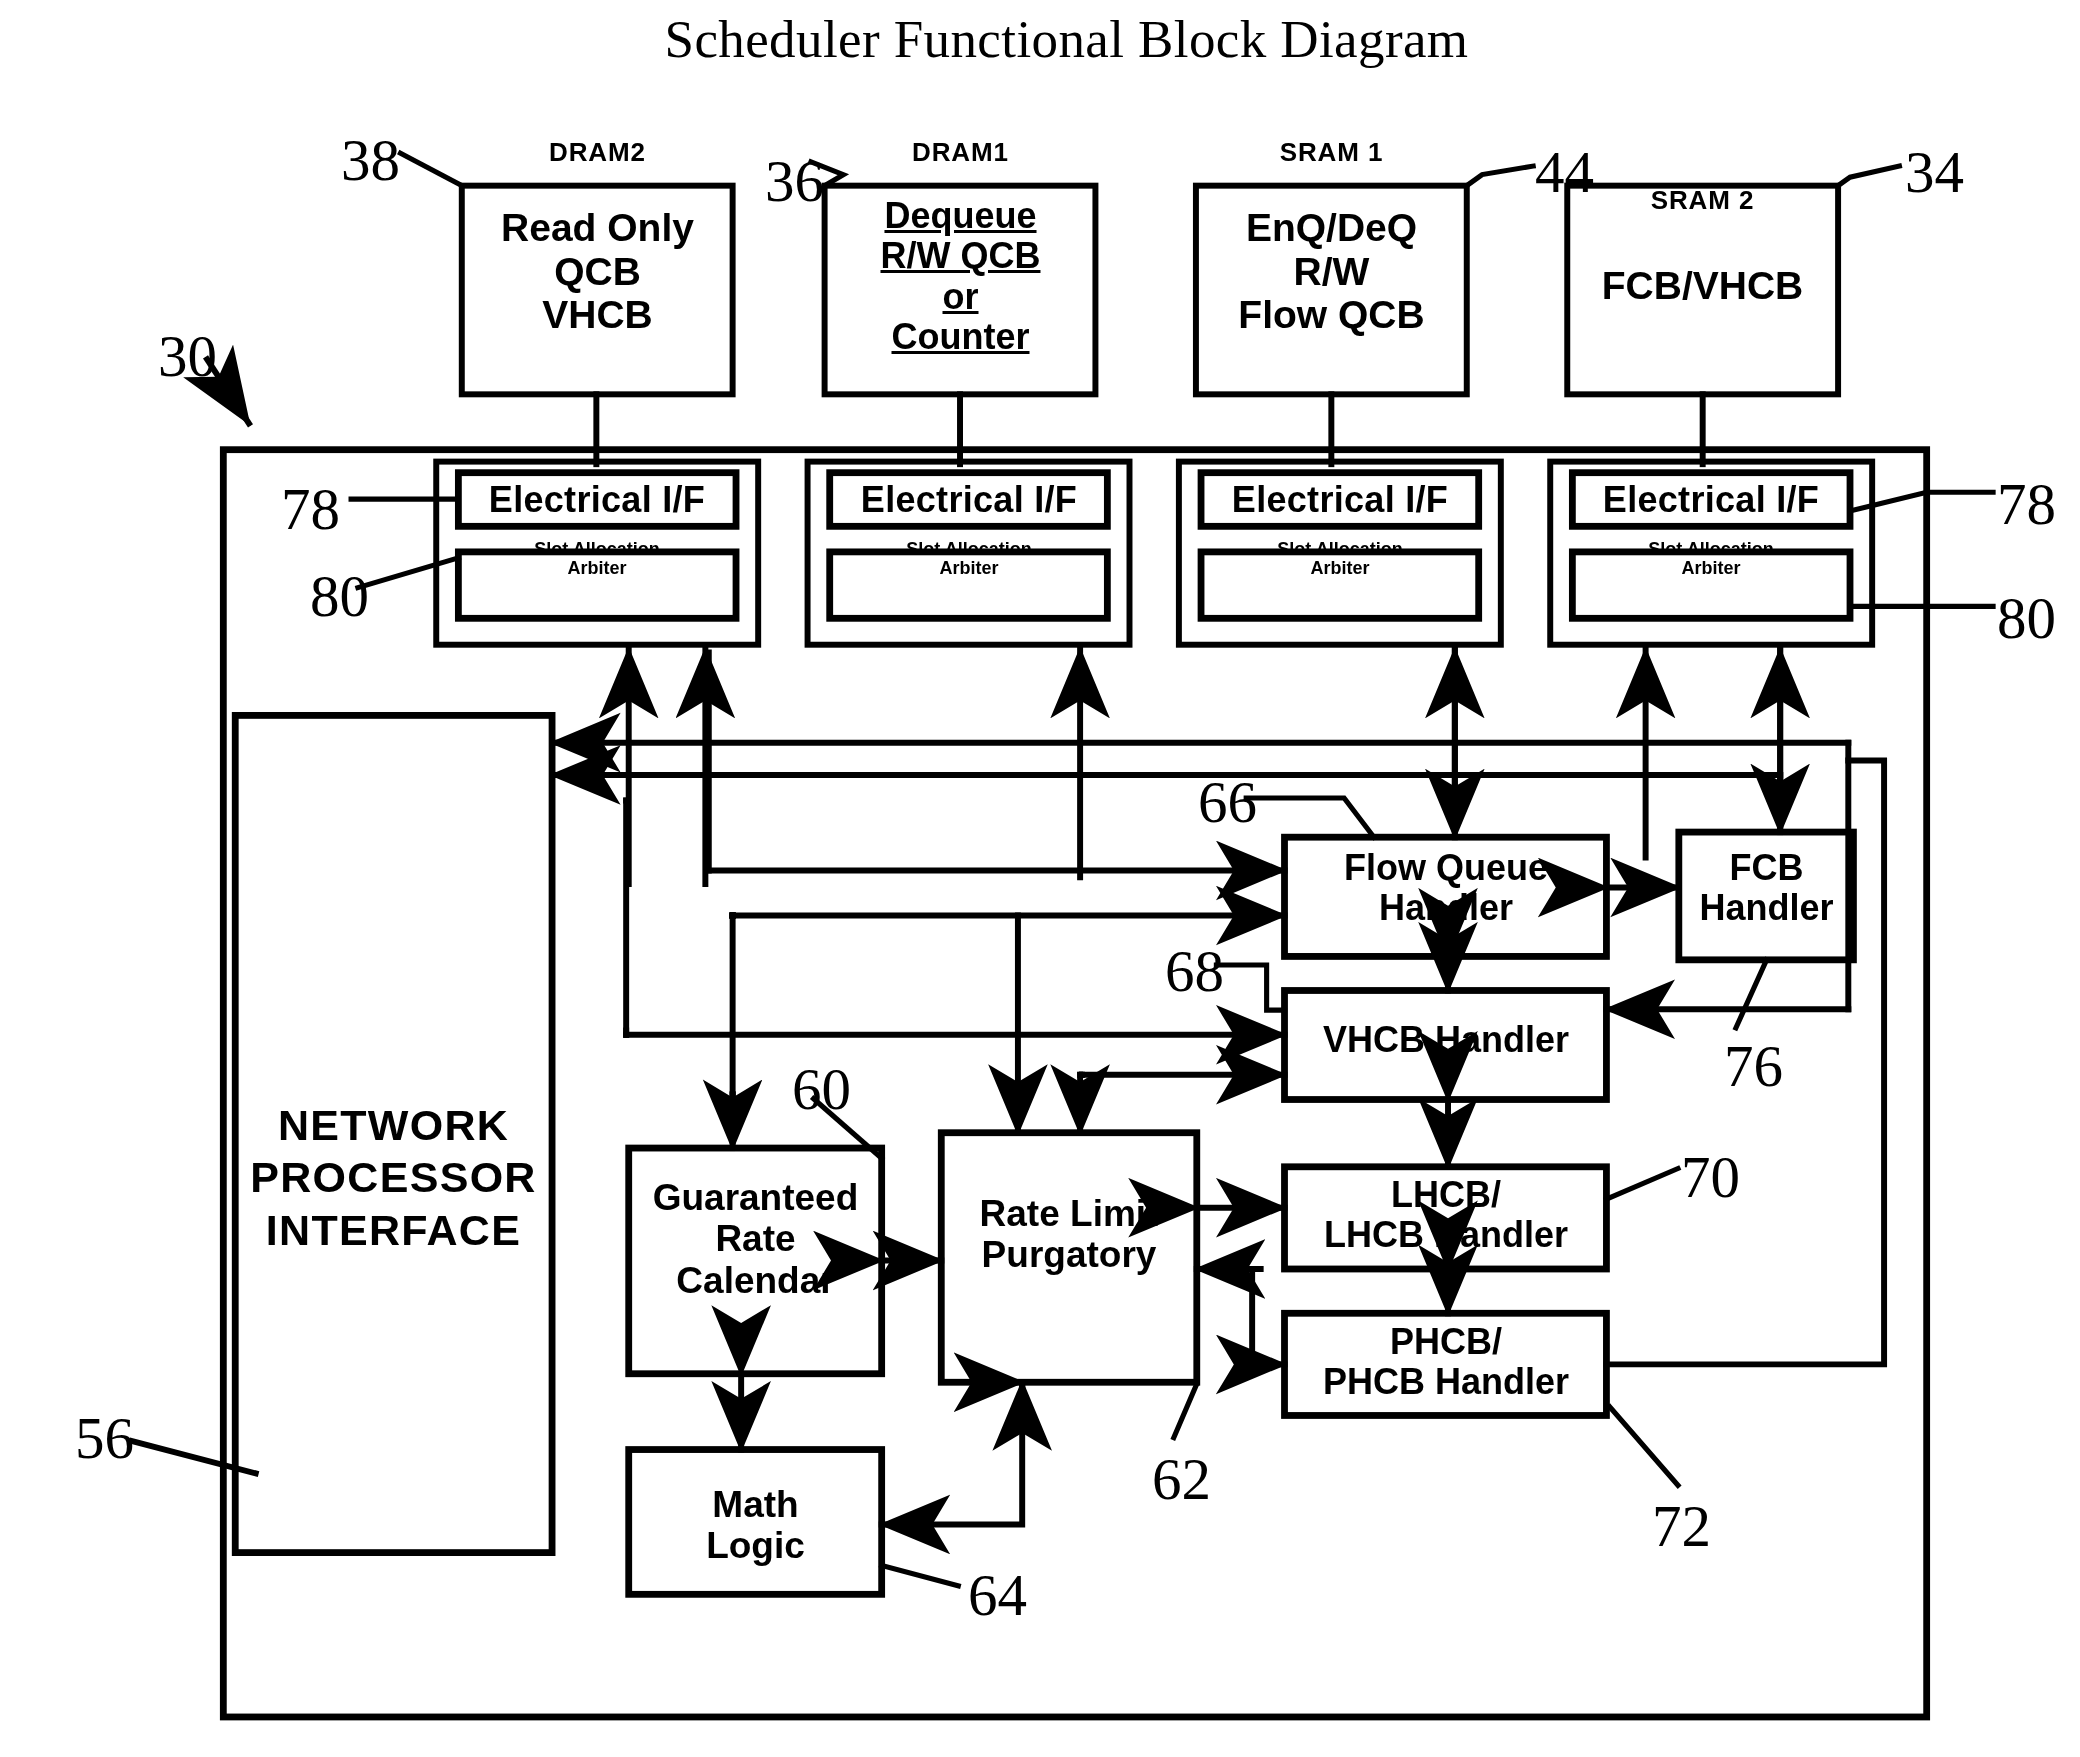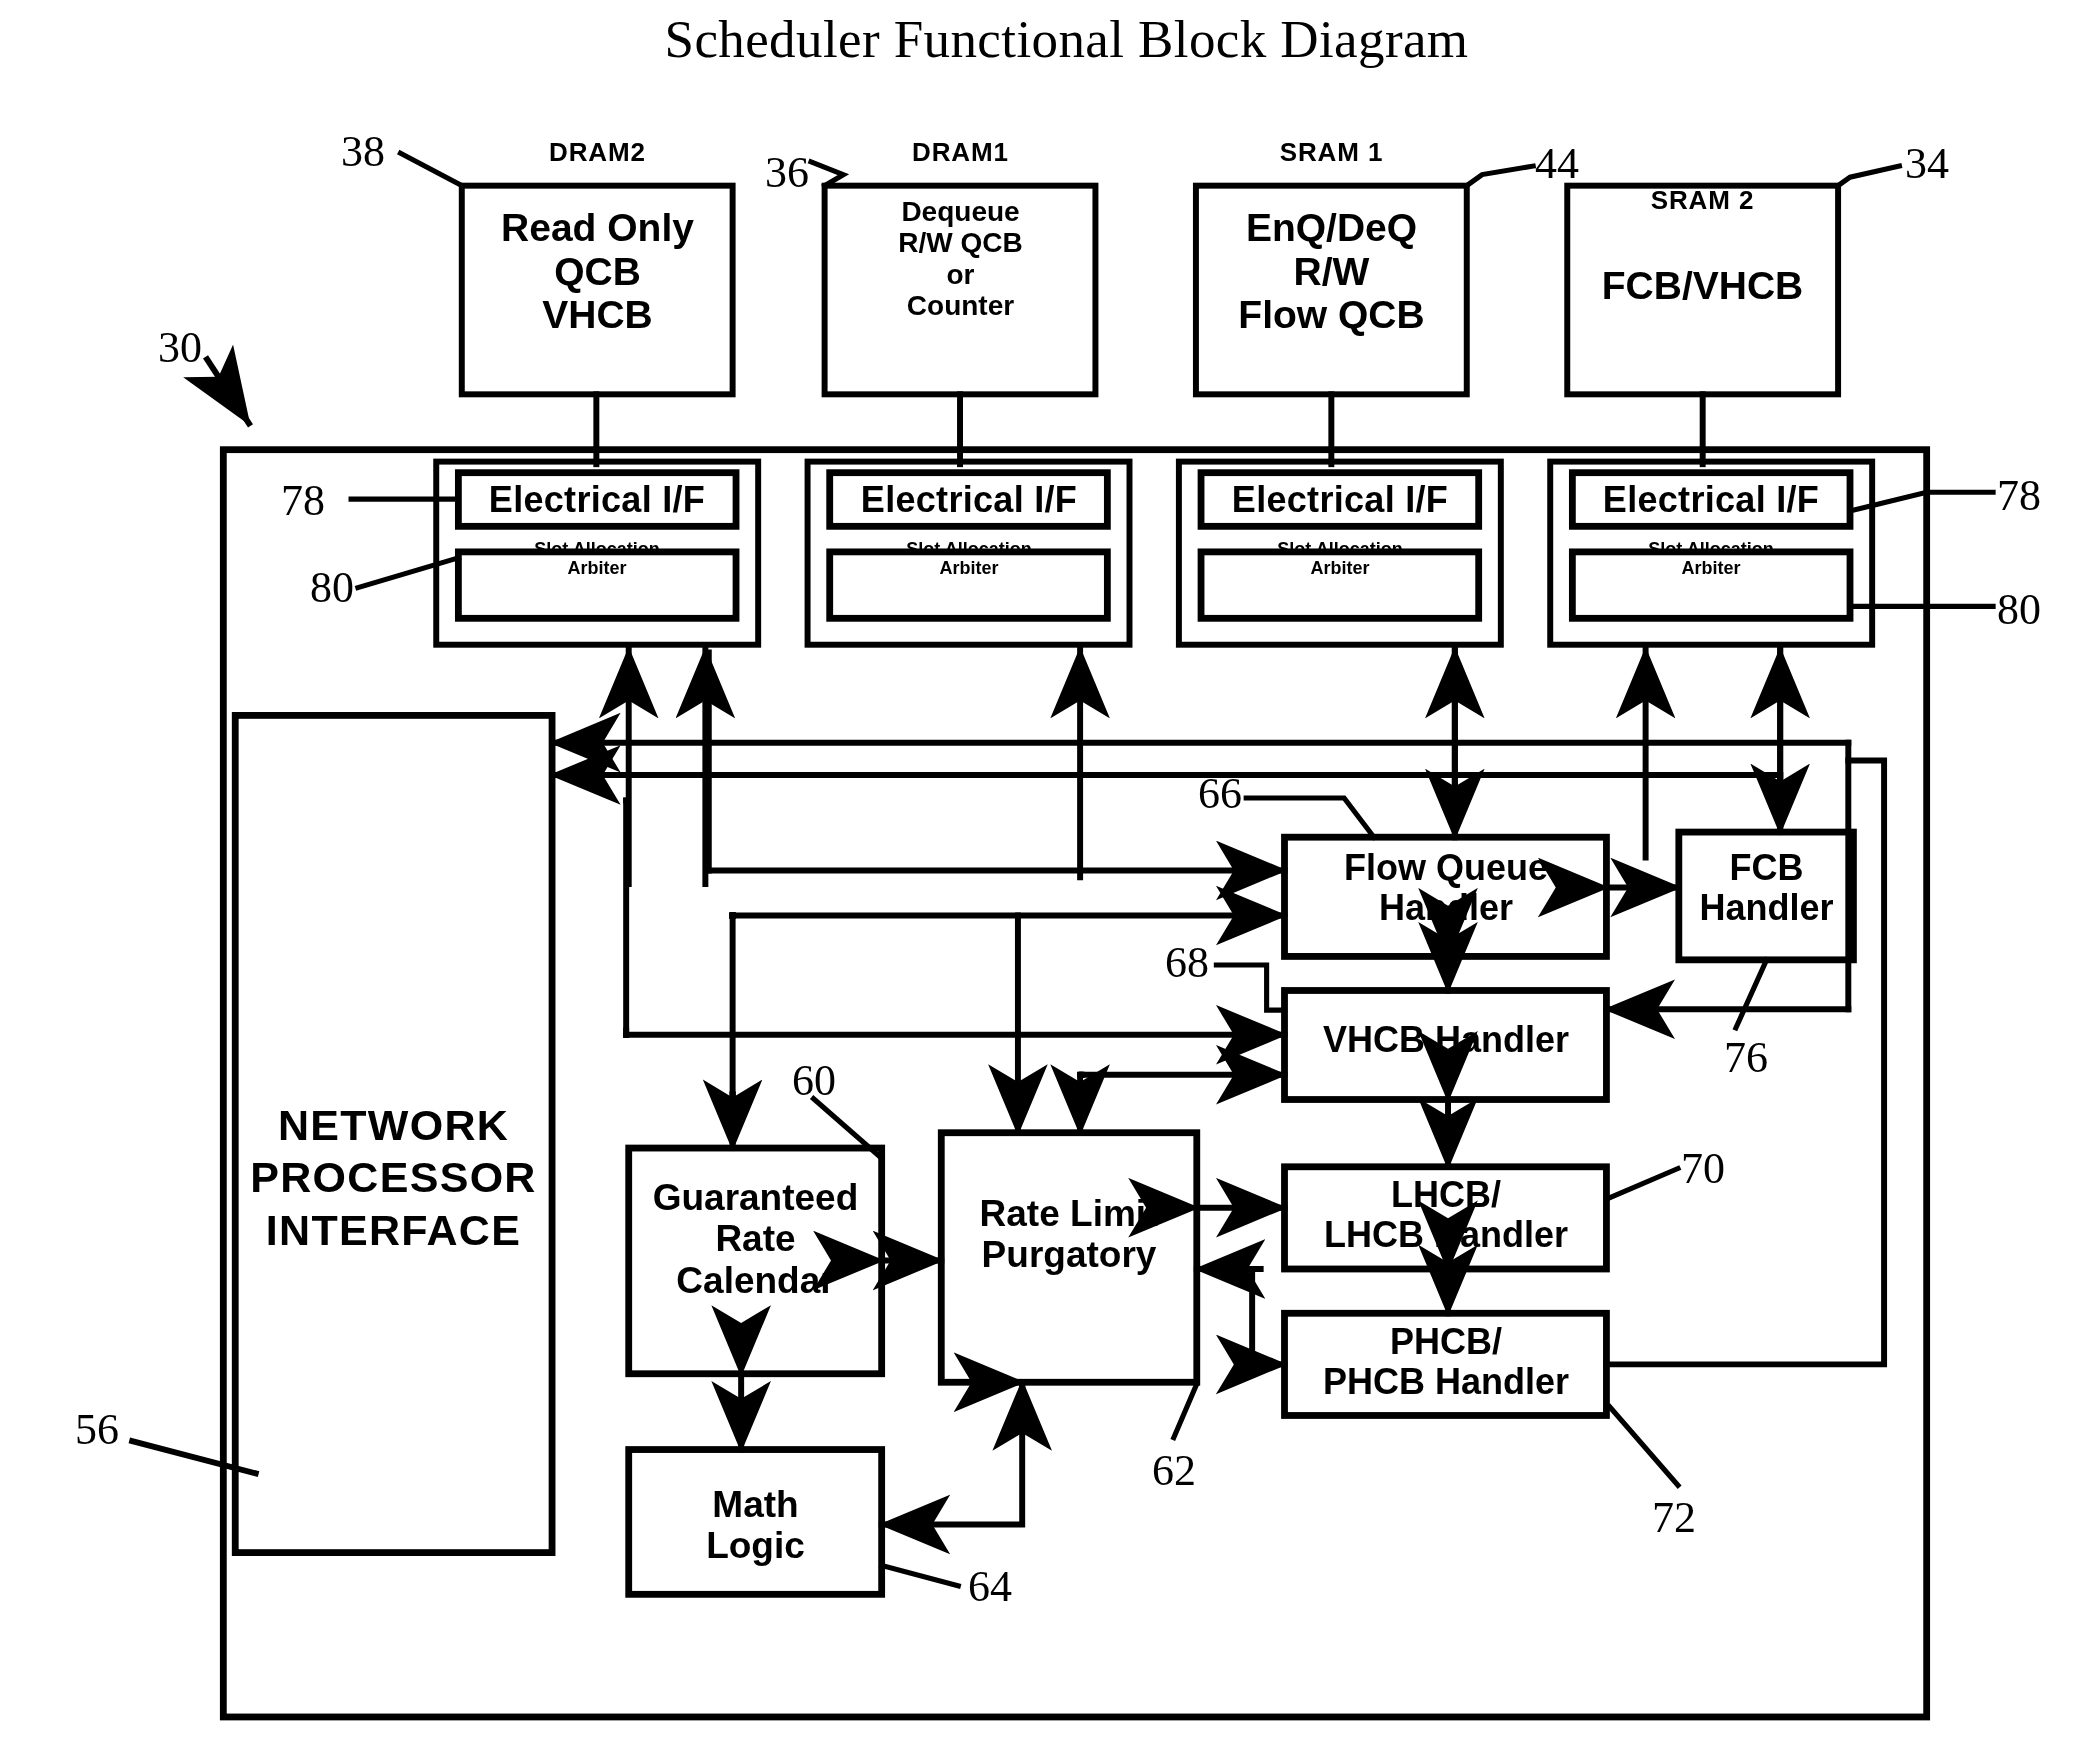--- a/index.html
+++ b/index.html
@@ -12,21 +12,21 @@
   }
   .lbl{position:absolute;text-align:center;line-height:1.12;font-weight:bold;}
   .memlbl{font-size:26px;font-weight:bold;letter-spacing:0.9px;}
   .memtxt{font-size:39px;font-weight:bold;}
   .eif{font-size:36px;font-weight:bold;letter-spacing:0.3px;}
   .saa{font-size:18px;font-weight:bold;line-height:1.05;}
   .hnd{font-size:36px;font-weight:bold;}
   .npi{font-size:43px;font-weight:bold;letter-spacing:1.3px;line-height:1.22;}
   .ref{
     position:absolute;font-family:"Liberation Serif",serif;
-    font-size:44px;font-weight:normal;font-style:normal;
+    font-size:59px;font-weight:normal;font-style:normal;
   }
 </style>
 </head>
 <body>
 
 <div id="stage">
 
   <div class="ttl">Scheduler Functional Block Diagram</div>
 
   <svg id="art" viewBox="0 0 2443 2063">
@@ -184,21 +184,21 @@
   <div class="ref" style="left:341px;top:126px;">38</div>
   <div class="ref" style="left:765px;top:135px;margin-top:12px;">36</div>
   <div class="ref" style="left:1535px;top:138px;">44</div>
   <div class="ref" style="left:1905px;top:138px;">34</div>
 
   <div class="lbl memtxt" style="left:462px;top:206px;width:271px;">
     <div>Read Only</div>
     <div>QCB</div>
     <div>VHCB</div>
   </div>
-  <div class="lbl memtxt" style="left:825px;top:196px;width:271px;font-size:28px;">
+  <div class="lbl memtxt" style="left:825px;top:196px;width:271px;font-size:36px;text-decoration:underline;">
     <div>Dequeue</div>
     <div>R/W QCB</div>
     <div>or</div>
     <div>Counter</div>
   </div>
   <div class="lbl memtxt" style="left:1196px;top:206px;width:271px;">
     <div>EnQ/DeQ</div>
     <div>R/W</div>
     <div>Flow QCB</div>
   </div>

